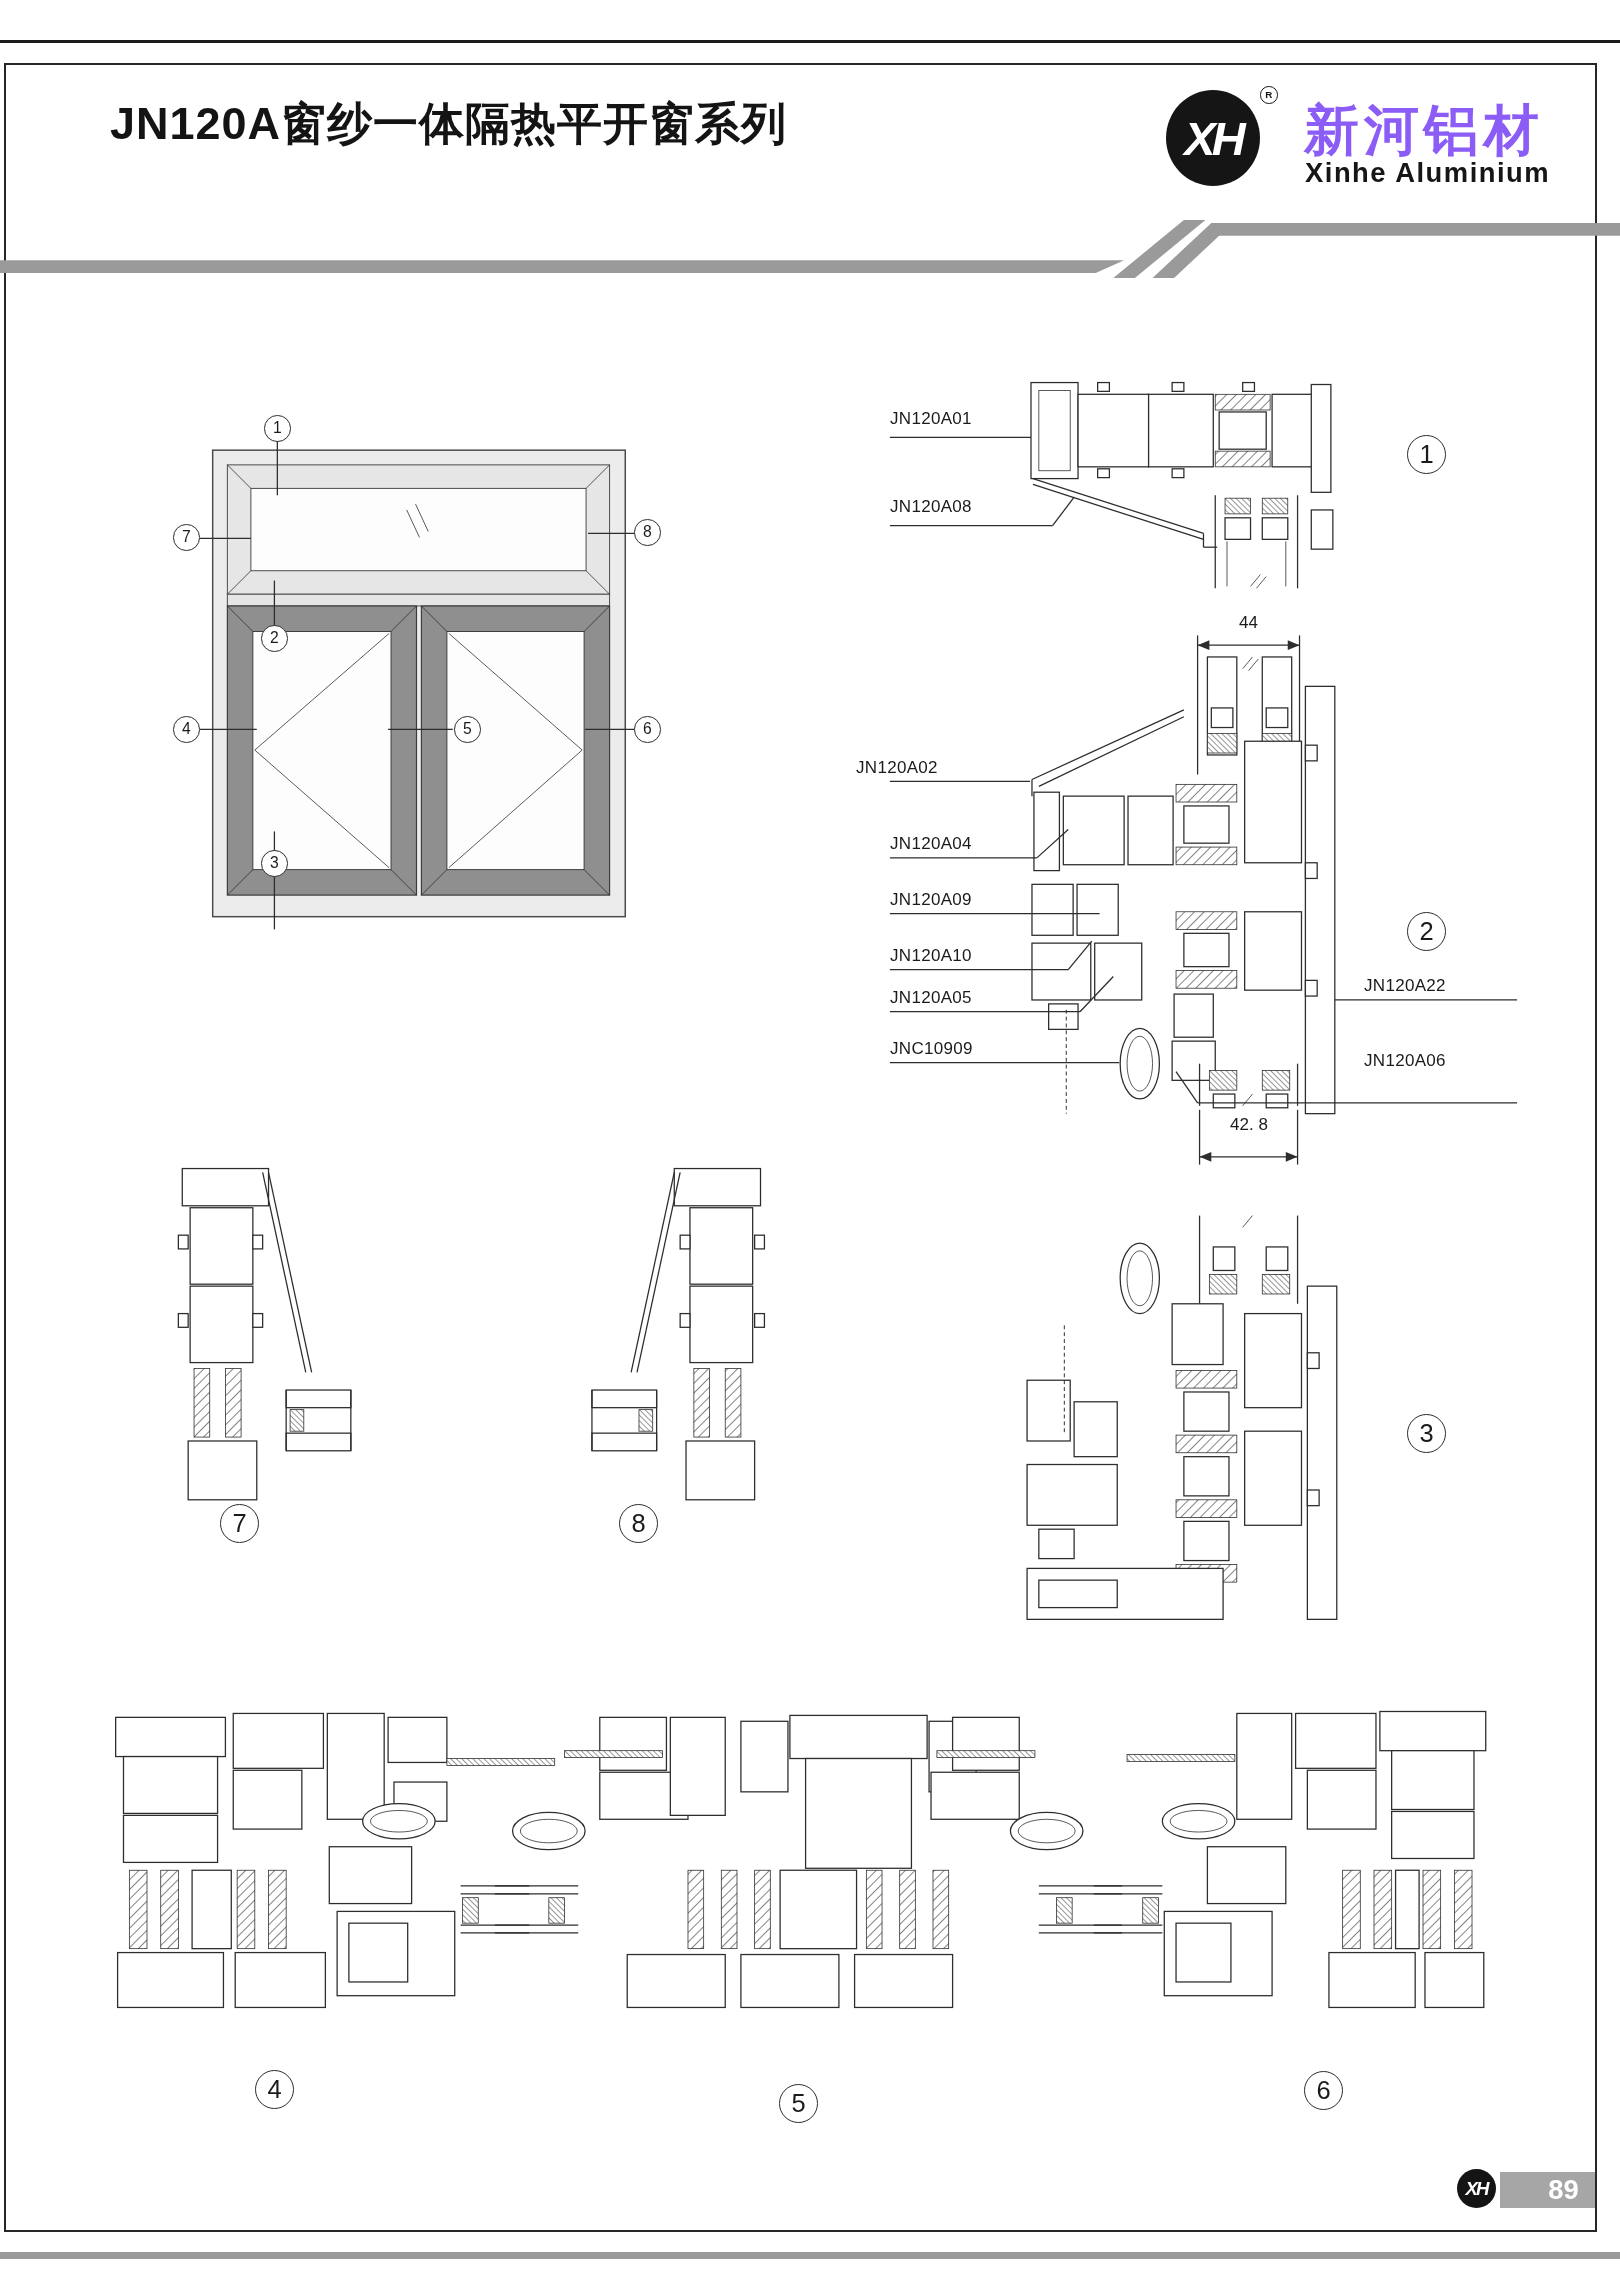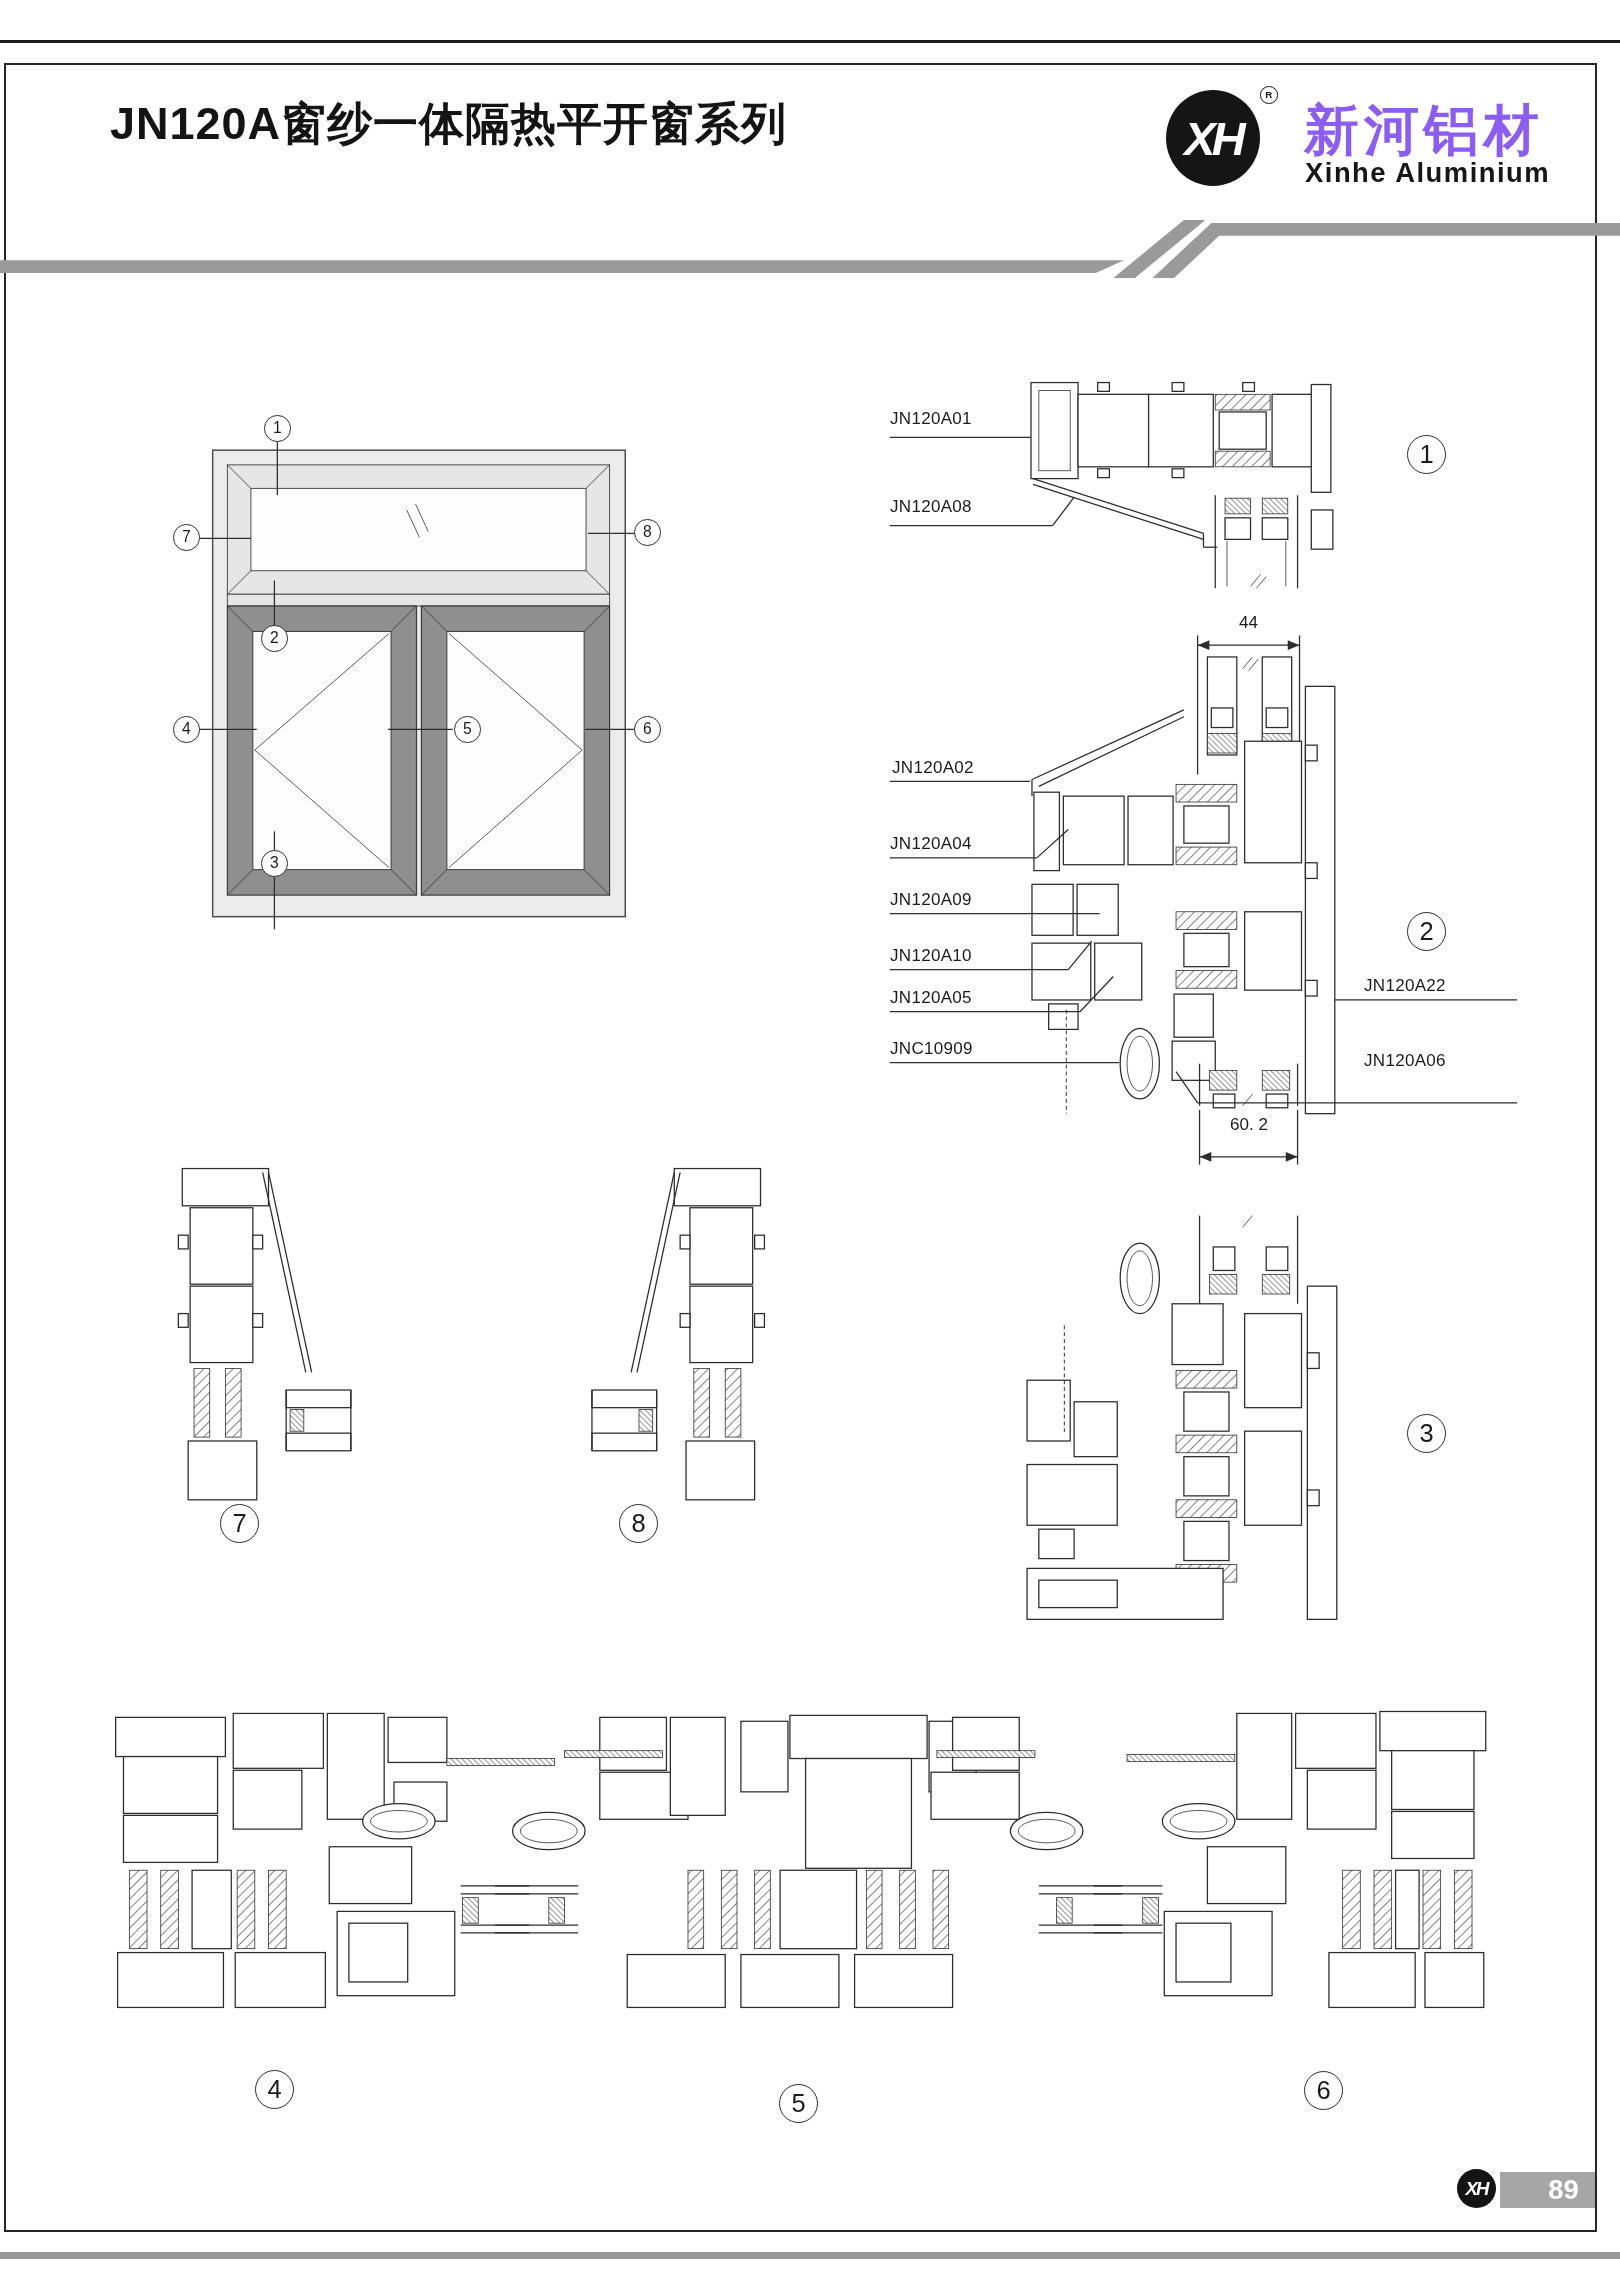--- a/index.html
+++ b/index.html
@@ -399,31 +399,31 @@
       <line class="ln" x1="1116" y1="1924" x2="1186" y2="1924"></line>
         <line class="ln" x1="1116" y1="1932" x2="1186" y2="1932"></line>
       <line class="ln" x1="1116" y1="1964" x2="1186" y2="1964"></line>
         <line class="ln" x1="1116" y1="1972" x2="1186" y2="1972"></line>
       <rect class="gz" x="1166" y="1936" width="16" height="26"></rect>
     </g>
   </svg>
 
   <div class="plabel" style="left:890px;top:409px">JN120A01</div>
   <div class="plabel" style="left:890px;top:497px">JN120A08</div>
-  <div class="plabel" style="left:892px;top:758px">JN120A02</div>
+  <div class="plabel" style="left:856px;top:758px">JN120A02</div>
   <div class="plabel" style="left:890px;top:834px">JN120A04</div>
   <div class="plabel" style="left:890px;top:890px">JN120A09</div>
   <div class="plabel" style="left:890px;top:946px">JN120A10</div>
   <div class="plabel" style="left:890px;top:988px">JN120A05</div>
   <div class="plabel" style="left:890px;top:1039px">JNC10909</div>
   <div class="plabel" style="left:1364px;top:976px">JN120A22</div>
   <div class="plabel" style="left:1364px;top:1051px">JN120A06</div>
 
   <div class="dim" style="left:1221px;top:613px;width:55px">44</div>
-  <div class="dim" style="left:1210px;top:1115px;width:78px">60. 2</div>
+  <div class="dim" style="left:1210px;top:1115px;width:78px">42. 8</div>
 
   <div class="callout small" style="left:264px;top:415px">1</div>
   <div class="callout small" style="left:261px;top:625px">2</div>
   <div class="callout small" style="left:261px;top:850px">3</div>
   <div class="callout small" style="left:173px;top:716px">4</div>
   <div class="callout small" style="left:454px;top:716px">5</div>
   <div class="callout small" style="left:634px;top:716px">6</div>
   <div class="callout small" style="left:173px;top:524px">7</div>
   <div class="callout small" style="left:634px;top:519px">8</div>
 

